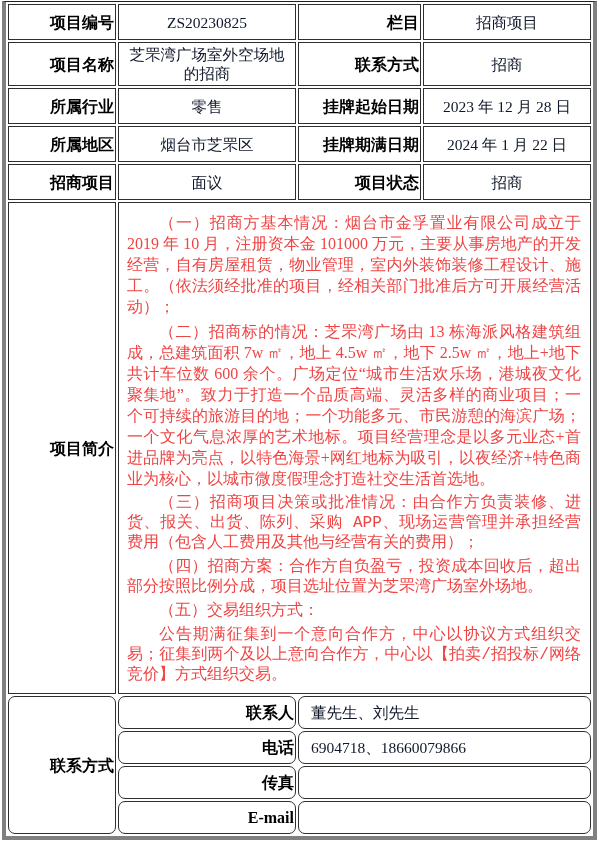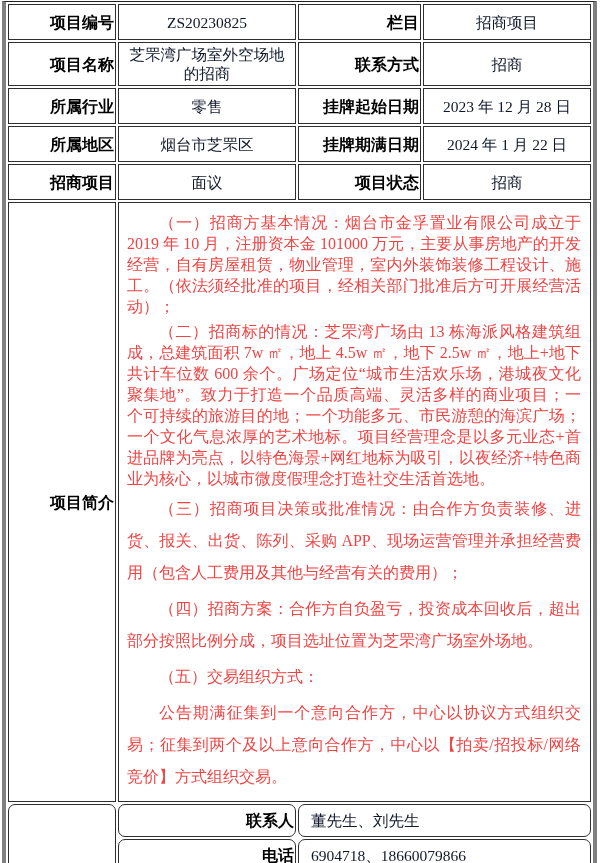--- a/index.html
+++ b/index.html
@@ -63,21 +63,21 @@
     padding:5px 5px 4px 4px;
   }
   td.intro-cell p{
     margin:4px;
     color:#ef4444;
     font-size:16px;
     text-indent:2em;
     text-align:justify;
   }
   td.intro-cell p.dense{line-height:21px;}
-  td.intro-cell p.loose{line-height:32px;}
+  td.intro-cell p.loose{line-height:20px;font-family:Liberation Mono, monospace;}
 </style>
 </head>
 <body>
 
 <div class="page">
   <table class="doc">
     <colgroup>
       <col style="width:108px">
       <col style="width:178px">
       <col style="width:123px">

